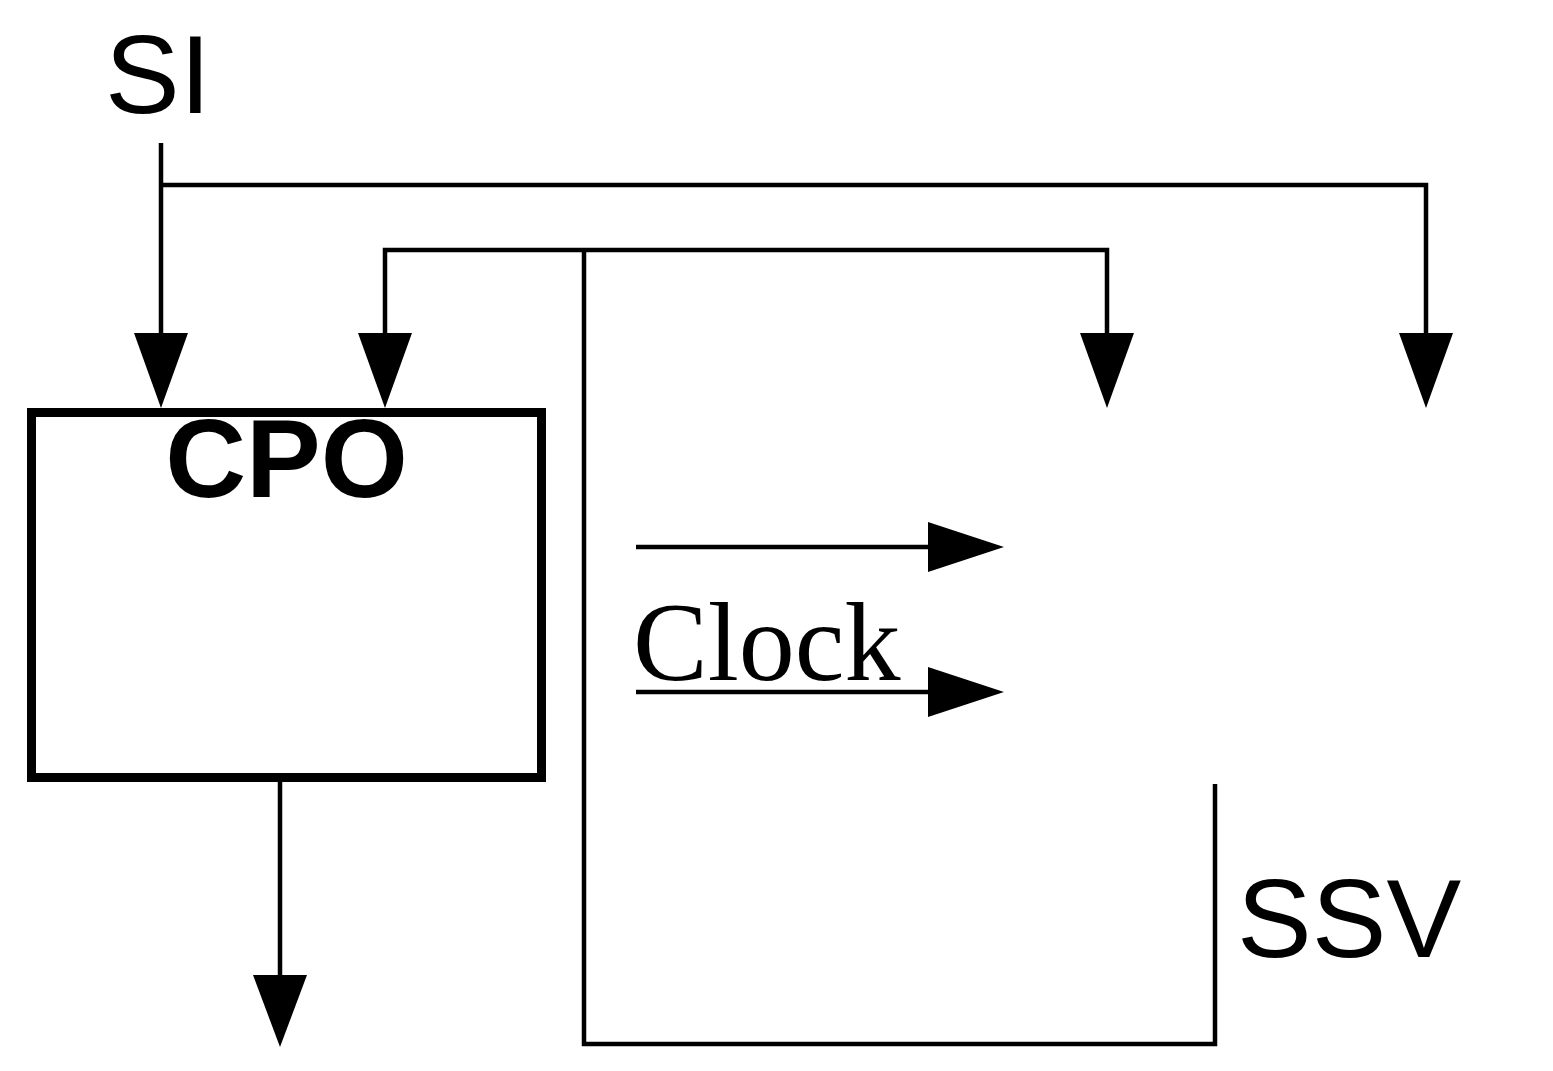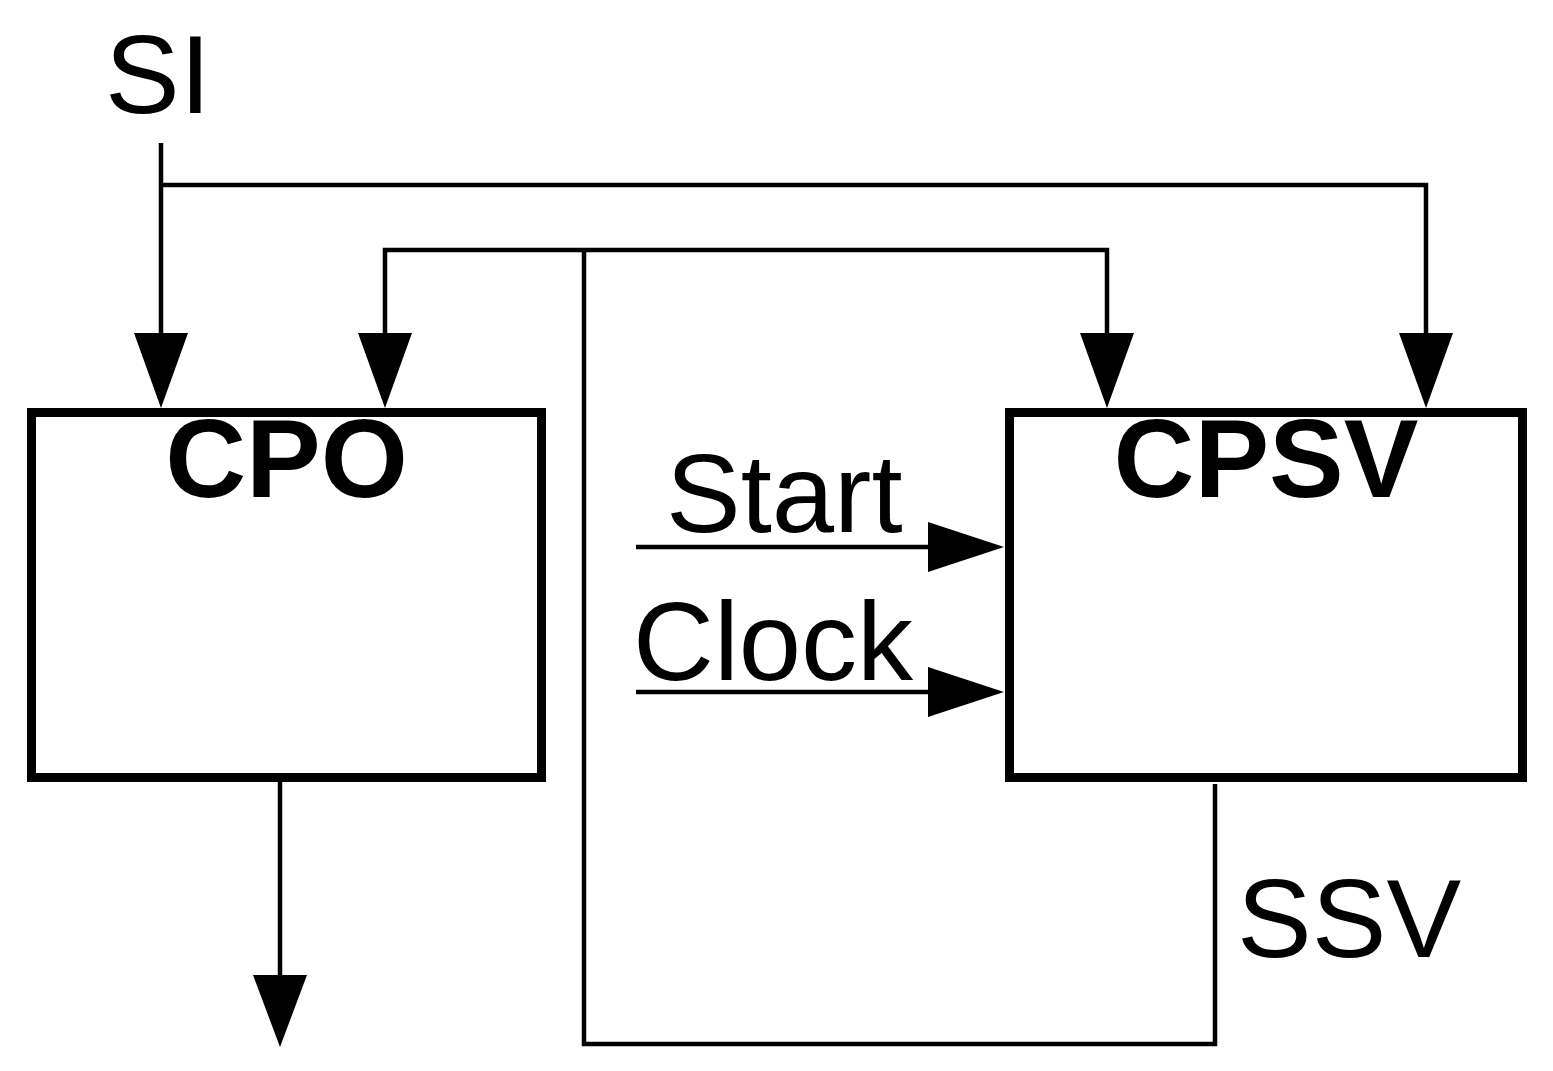--- a/index.html
+++ b/index.html
@@ -57,21 +57,21 @@
     color: var(--line);
   }
   .block-label {
     font-size: 112px;
     line-height: 1;
     white-space: nowrap;
     margin-top: -14px;
   }
   .label-si    { left: 105px;  top: -1px; margin-top: 20px;  }
   .label-start { left: 666px;  top: 438px; }
-  .label-clock { left: 633px;  top: 586px; }
+  .label-clock { left: 633px;  top: 586px; font-family: Liberation Serif, serif; }
   .label-so    { left: 301px;  top: 823px; }
   .label-ssv   { left: 1237px; top: 863px; }
 </style>
 </head>
 <body>
 
 <div class="canvas">
 
   <svg class="wires" viewBox="0 0 1553 1071" xmlns="http://www.w3.org/2000/svg">
     <g stroke="#000000" stroke-width="4.5" fill="none">
@@ -98,26 +98,22 @@
       <polygon points="928,522 928,572 1004,547"></polygon>
       <polygon points="928,667 928,717 1004,692"></polygon>
       <polygon points="253,975 307,975 280,1047"></polygon>
     </g>
   </svg>
 
   <div class="block block-cpo">
     <span class="block-label">CPO</span>
   </div>
 
-  <div class="block block-cpsv">
-    <span class="block-label">CPSV</span>
-  </div>
 
   <div class="label label-si">SI</div>
 
-  <div class="label label-start">Start</div>
 
   <div class="label label-clock">Clock</div>
 
 
   <div class="label label-ssv">SSV</div>
 
 </div>
 
 </body></html>

